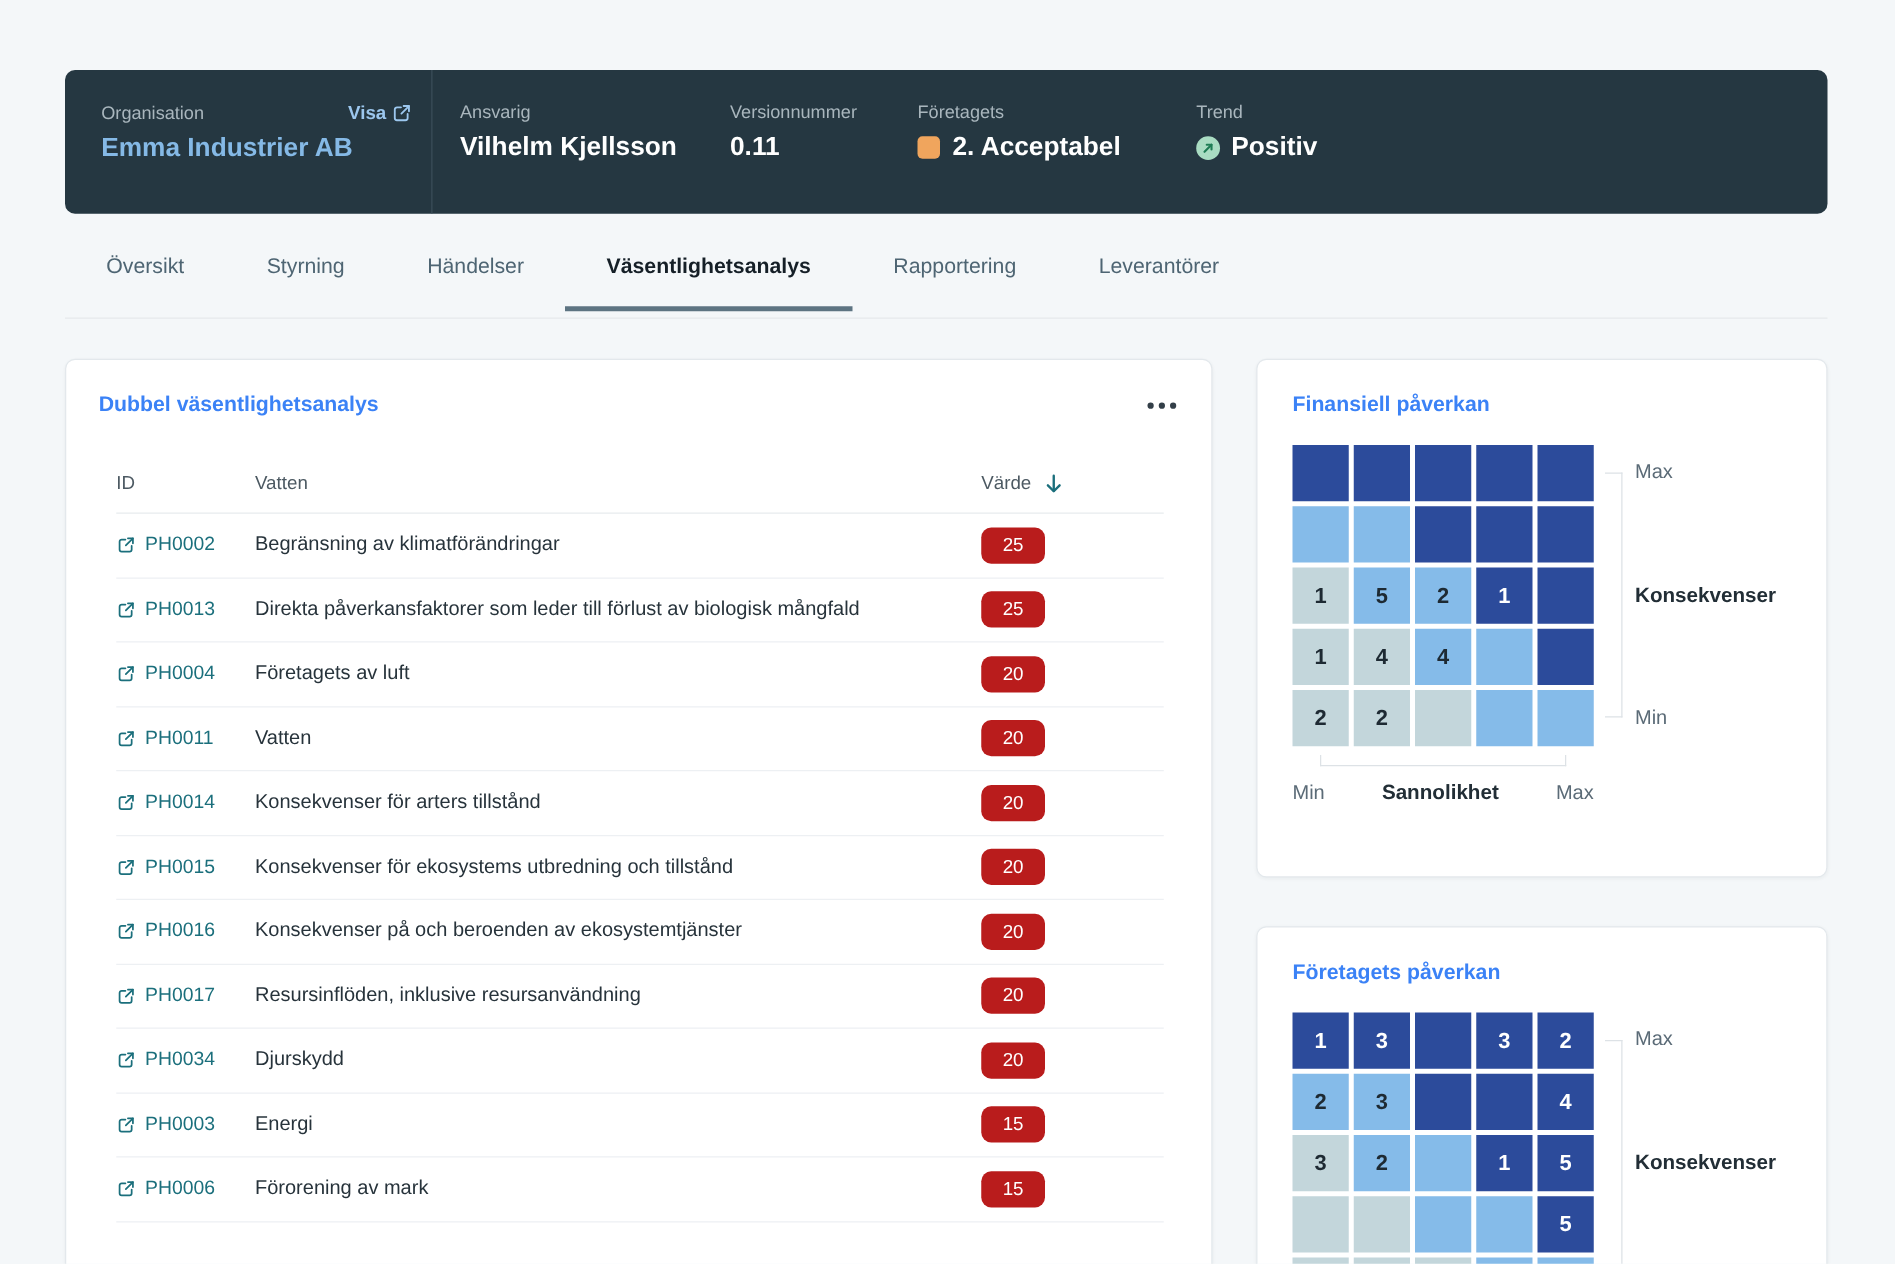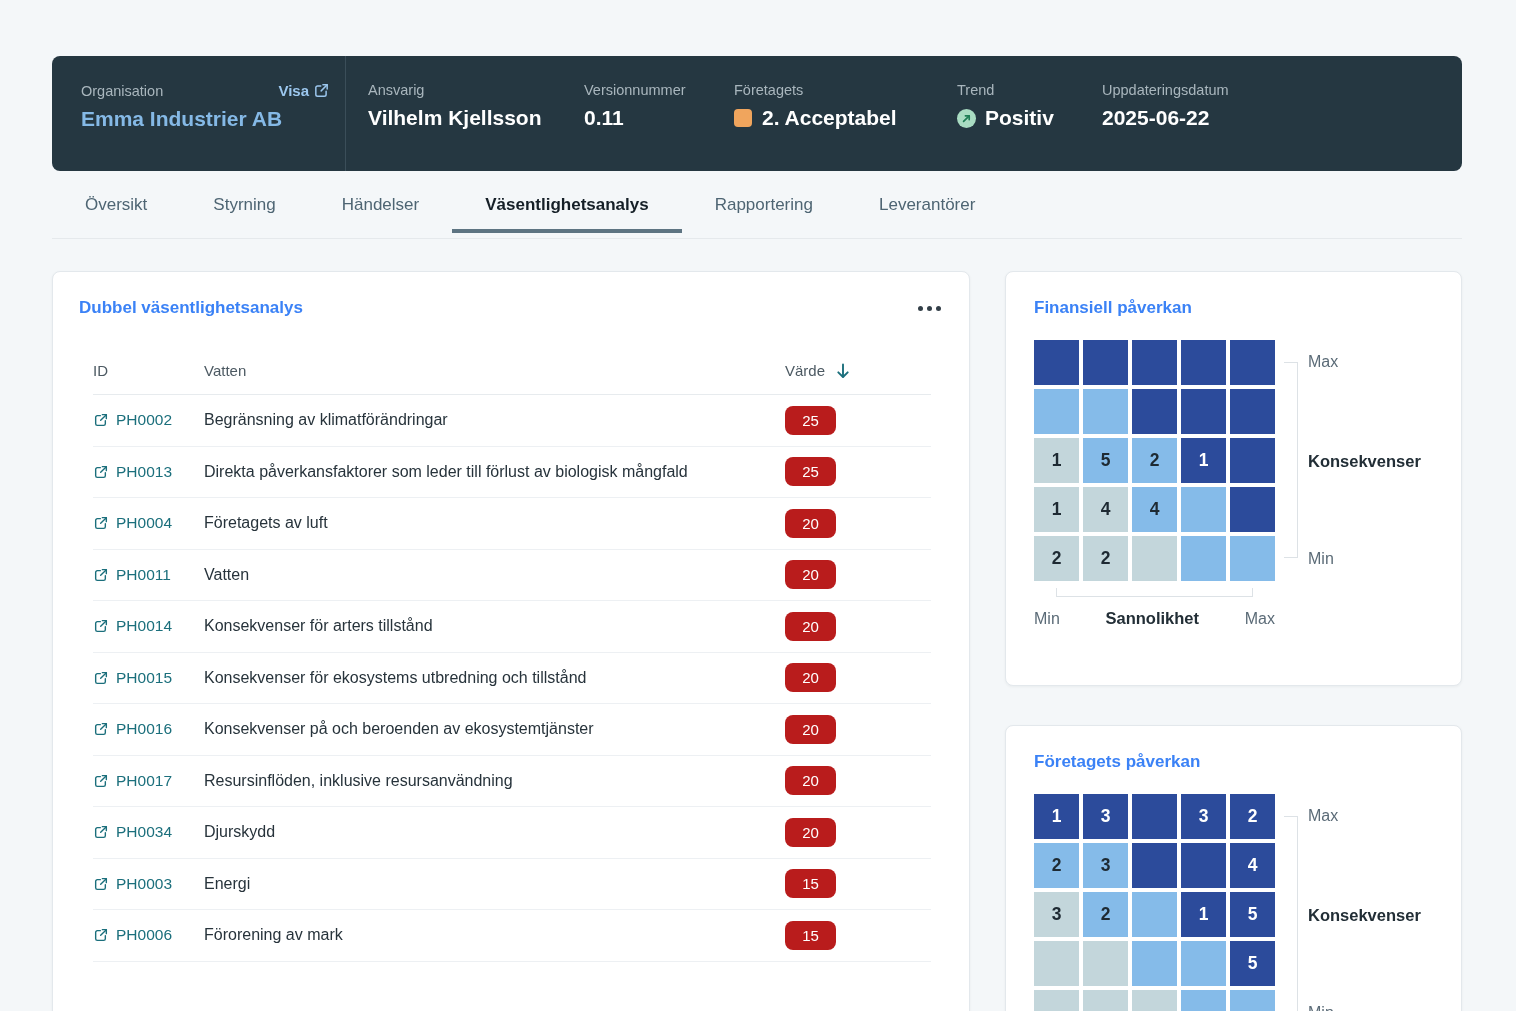--- a/index.html
+++ b/index.html
@@ -32,21 +32,21 @@
   .sec-ansvarig { width:238px; padding-left:22px; }
   .sec-version { width:150px; }
   .sec-bedomning { width:223px; }
   .sec-trend { width:145px; }
   .sec-datum { flex:1; }
   .orange-sq { width:18px; height:18px; border-radius:4px; background:#f0a55d; margin-right:10px; flex:none; }
   .trend-circ { width:19px; height:19px; border-radius:50%; background:#a9dcc2; margin-right:9px; flex:none;
                 display:flex; align-items:center; justify-content:center; }
 
   
-  .tabs { margin:0 54px 0 52px; display:flex; border-bottom:1px solid #e5e9ec; height:68px; }
+  .tabs { margin:0 54px 0 52px; display:flex; border-bottom:1px solid #e5e9ec; height:84px; }
   .tab { padding:0 33px; display:flex; align-items:center; font-size:17px; color:#4e6573; position:relative; cursor:pointer; white-space:nowrap; }
   .tab.active { color:#151f27; font-weight:700; }
   .tab.active::after { content:""; position:absolute; left:0; right:0; bottom:5px; height:4px; background:#5d7482; }
 
   
   .content { display:flex; gap:35px; margin:32px 54px 0 52px; align-items:flex-start; }
   .card { background:#fff; border:1px solid #e3e8ec; border-radius:8px; box-shadow:0 1px 3px rgba(20,30,40,0.05); }
 
   
   .main-card { width:918px; height:770px; padding:26px; }
@@ -129,24 +129,20 @@
     <span class="val">
       <span class="trend-circ">
         <svg width="11" height="11" viewBox="0 0 11 11" fill="none" stroke="#1f7d55" stroke-width="1.7" stroke-linecap="round" stroke-linejoin="round">
           <path d="M2.6 8.4 L8.2 2.8"></path>
           <path d="M4.4 2.8 H8.2 V6.6"></path>
         </svg>
       </span>
       <span>Positiv</span>
     </span>
   </div>
-  <div class="tsec sec-datum">
-    <span class="lbl">Uppdateringsdatum</span>
-    <span class="val">2025-06-22</span>
-  </div>
 </header>
 
 <nav class="tabs" id="tabbar">
     <div class="tab">Översikt</div>
     <div class="tab">Styrning</div>
     <div class="tab">Händelser</div>
     <div class="tab active">Väsentlighetsanalys</div>
     <div class="tab">Rapportering</div>
     <div class="tab">Leverantörer</div>
   </nav>

